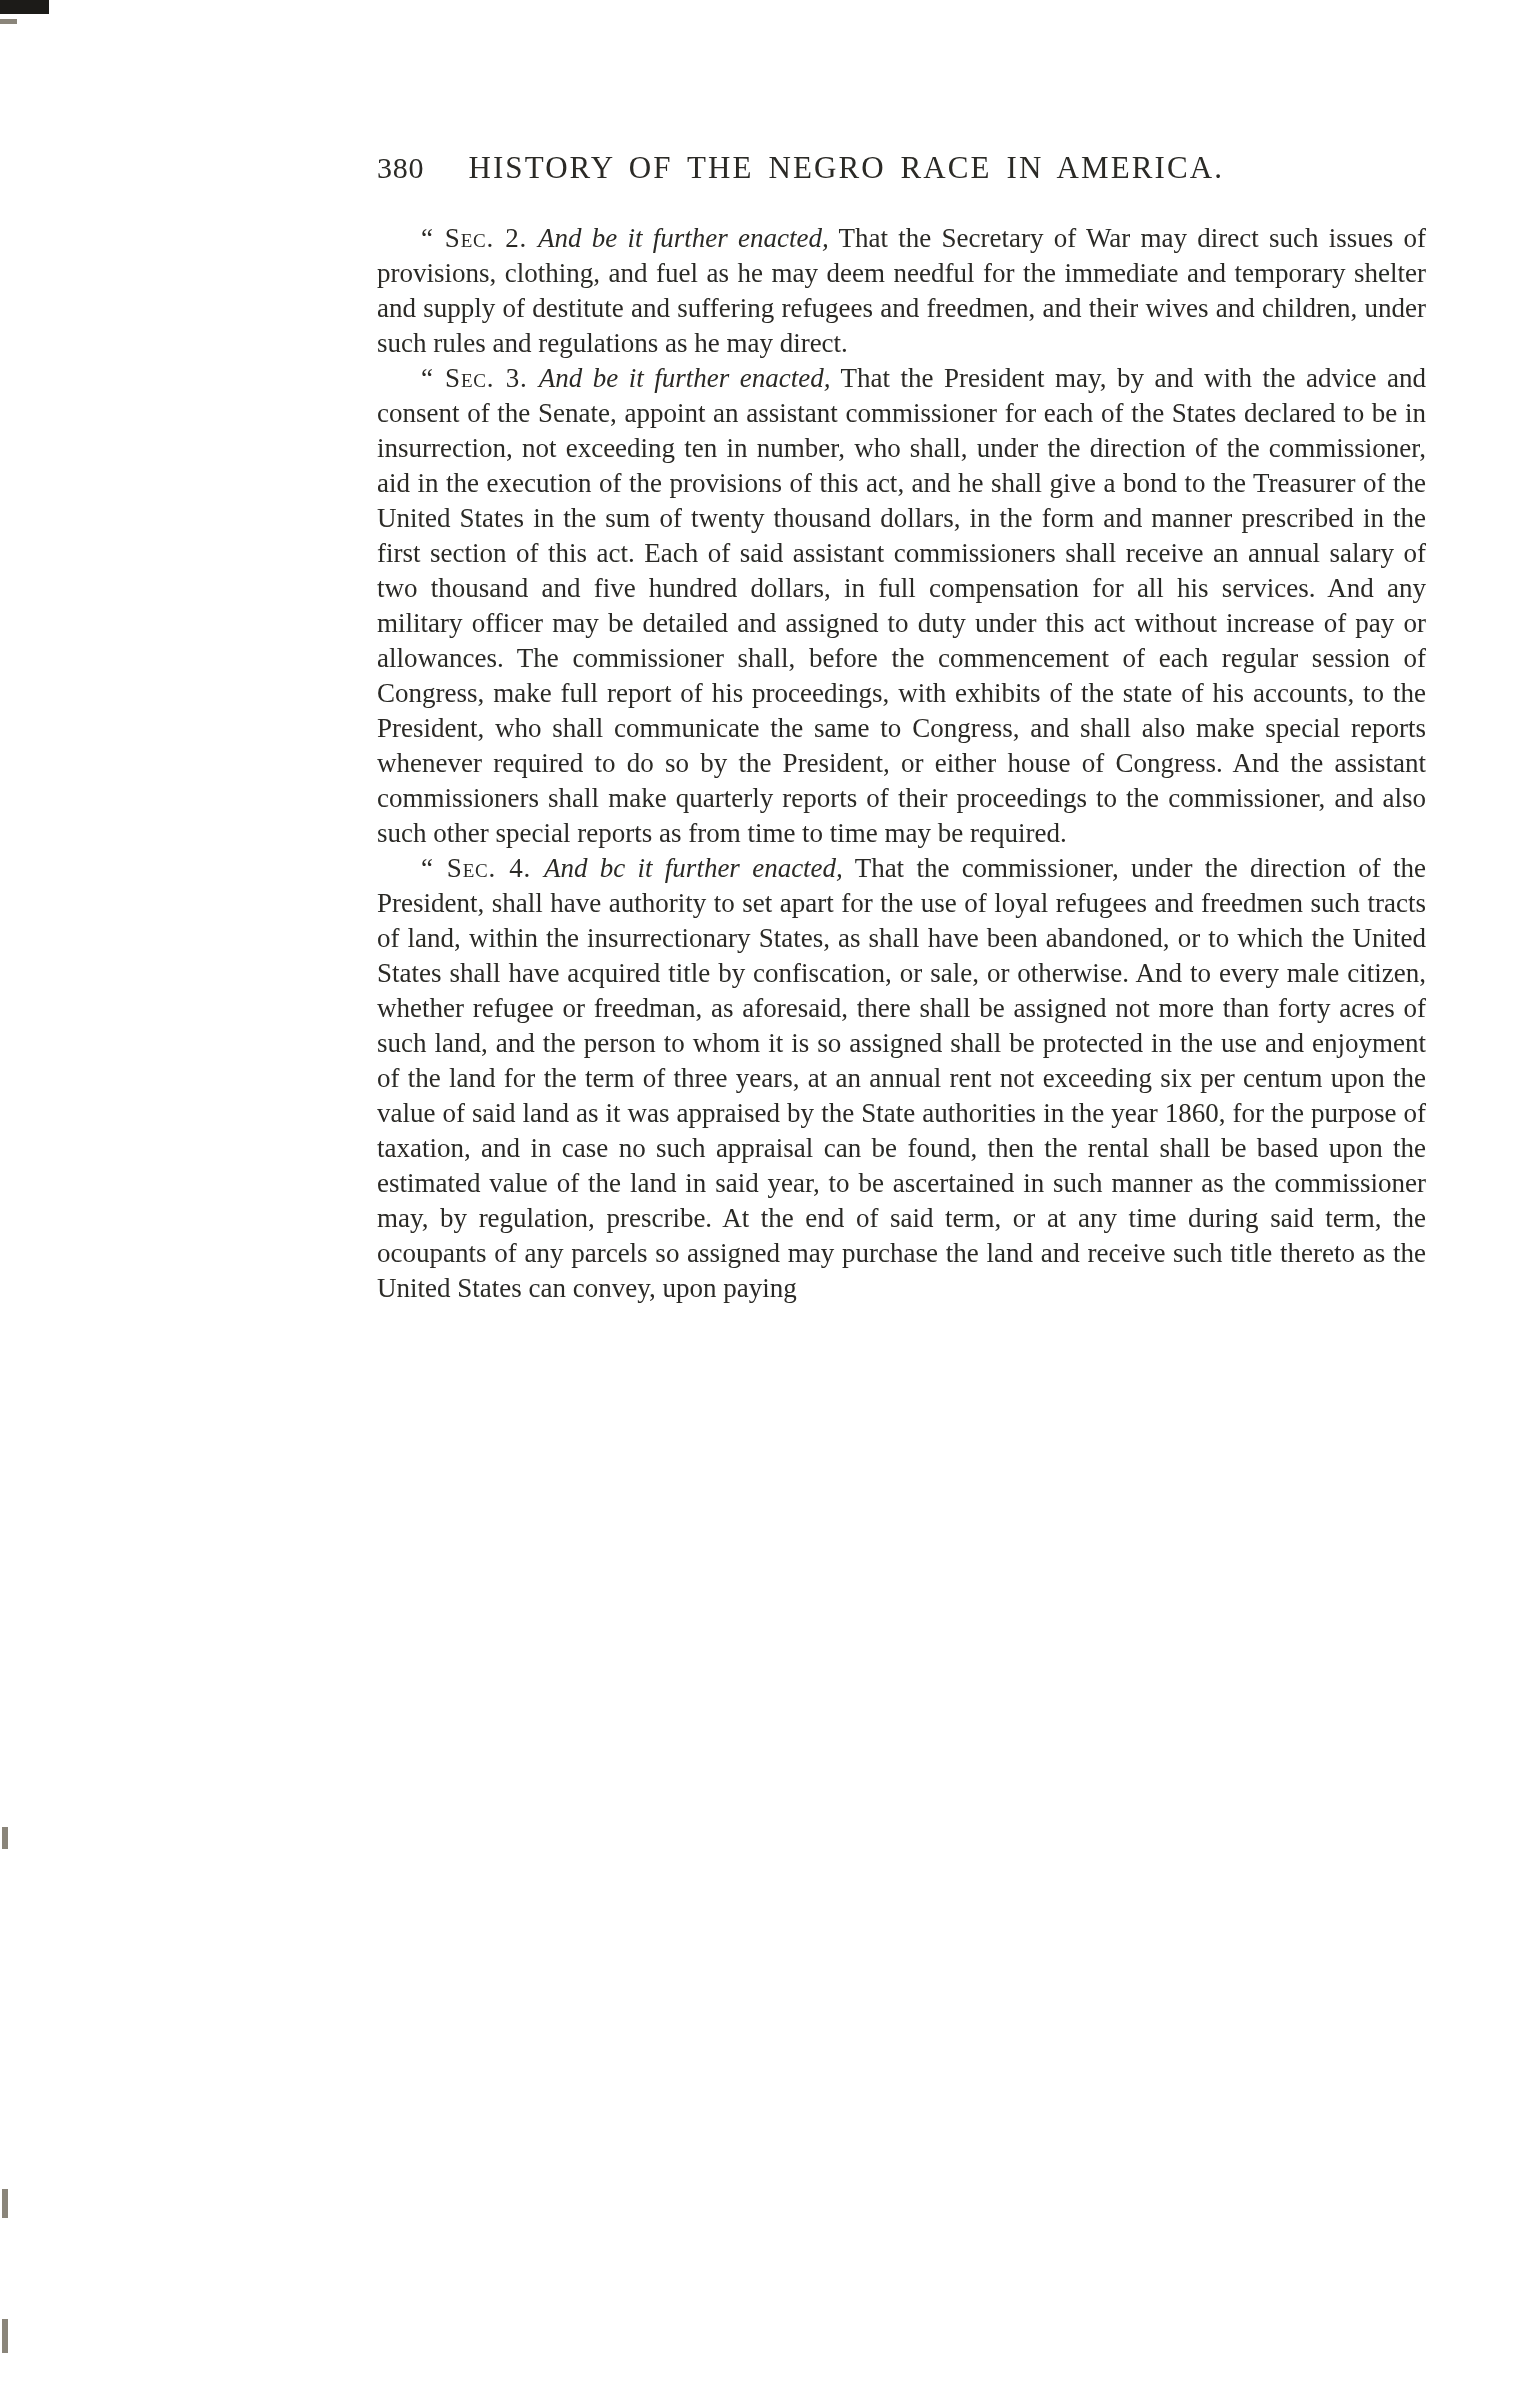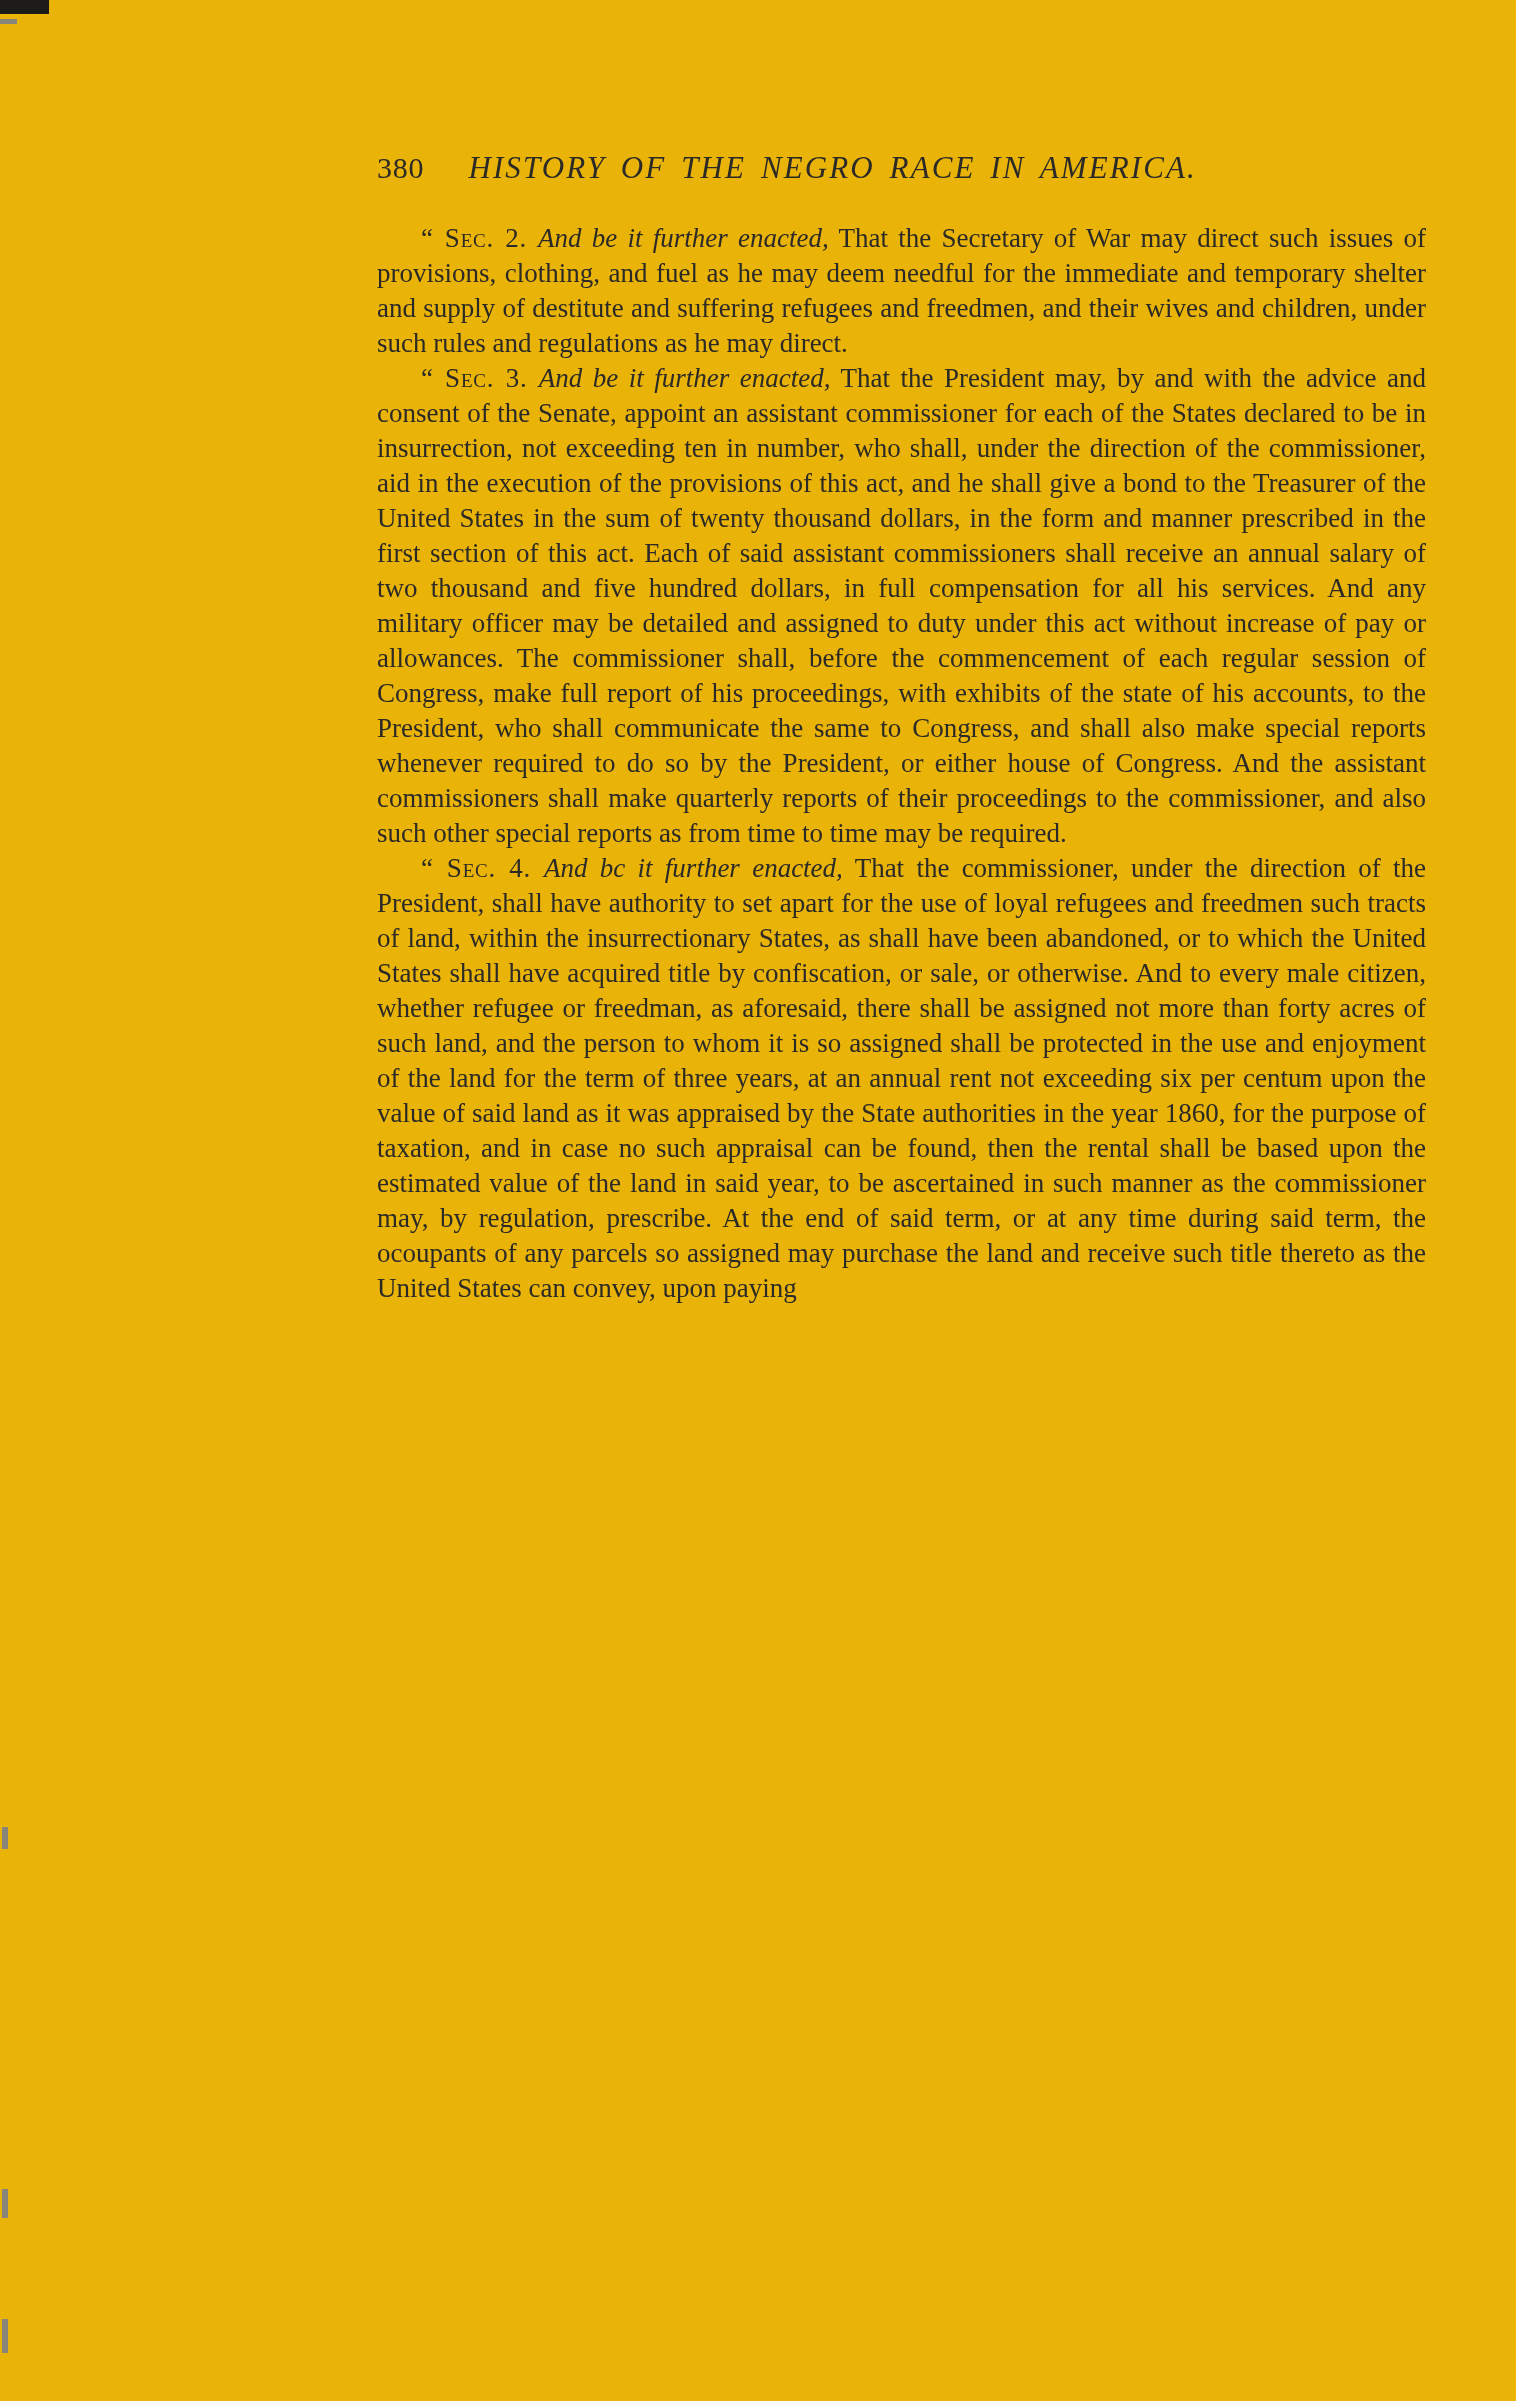--- a/index.html
+++ b/index.html
@@ -4,21 +4,21 @@
 <style>
   html, body {
     margin: 0;
     padding: 0;
     background: #e9e3d5;
   }
   .page {
     position: relative;
     width: 1517px;
     height: 2401px;
-    background: #eab308;
+    background: #ffffff;
     overflow: hidden;
     font-family: "Liberation Serif", "DejaVu Serif", serif;
     color: #2b2a26;
   }
   
   .artifact {
     position: absolute;
     background: #1c1b18;
   }
   .artifact.faint { background: #8a857a; }
@@ -31,21 +31,20 @@
     display: flex;
     align-items: baseline;
     white-space: nowrap;
   }
   .page-number {
     font-size: 30px;
     letter-spacing: 0.8px;
     margin-right: 44px;
   }
   .running-title {
-    font-style: italic;
     font-size: 31px;
     letter-spacing: 2.1px;
     word-spacing: 5px;
   }
 
   .text-body {
     position: absolute;
     left: 377px;
     top: 221px;
     width: 1049px;

